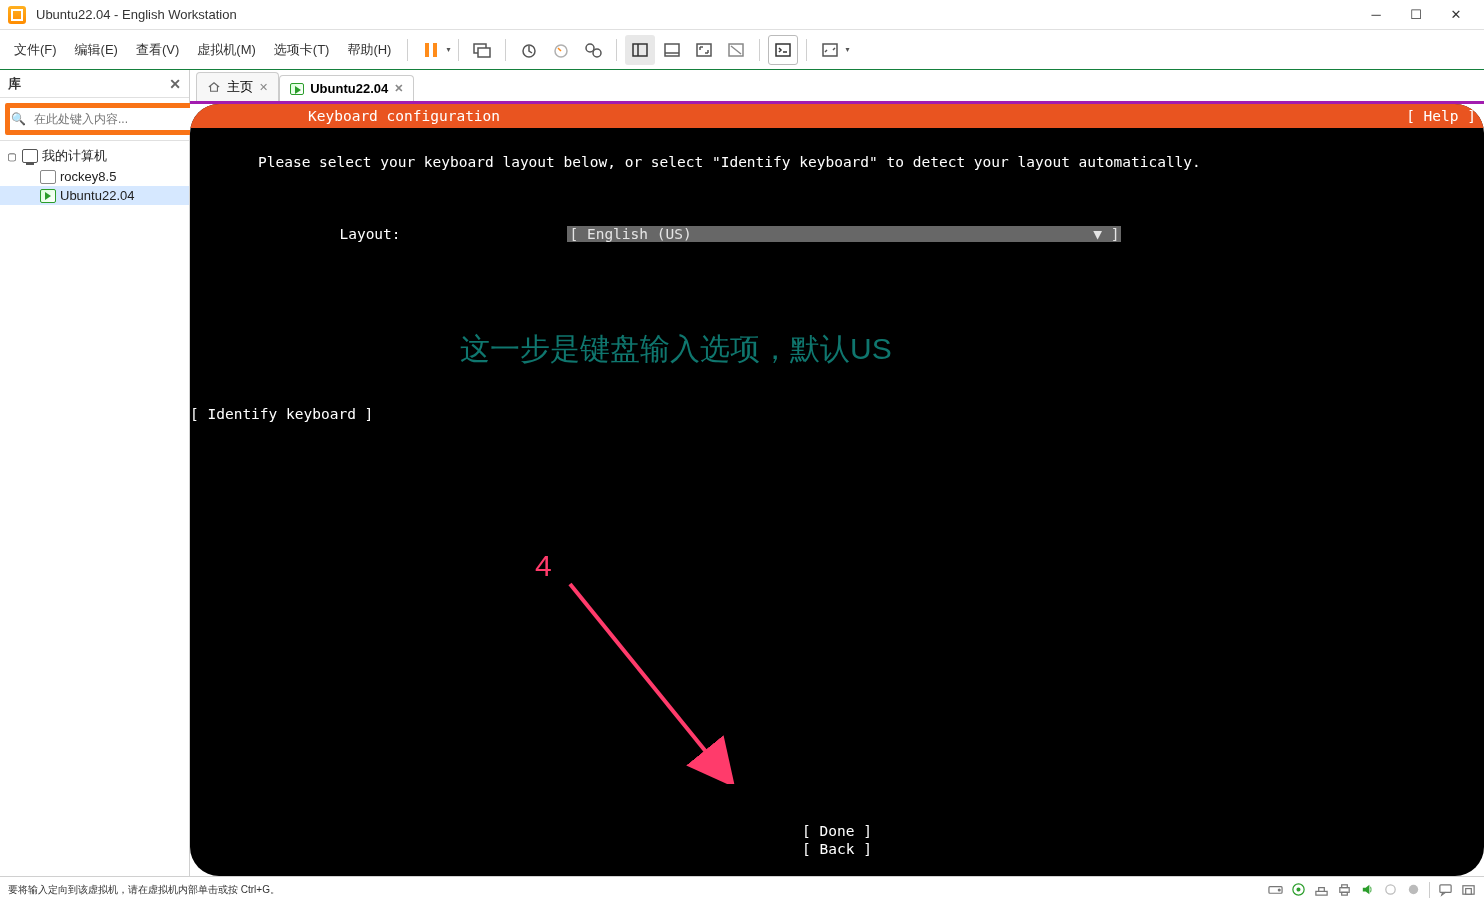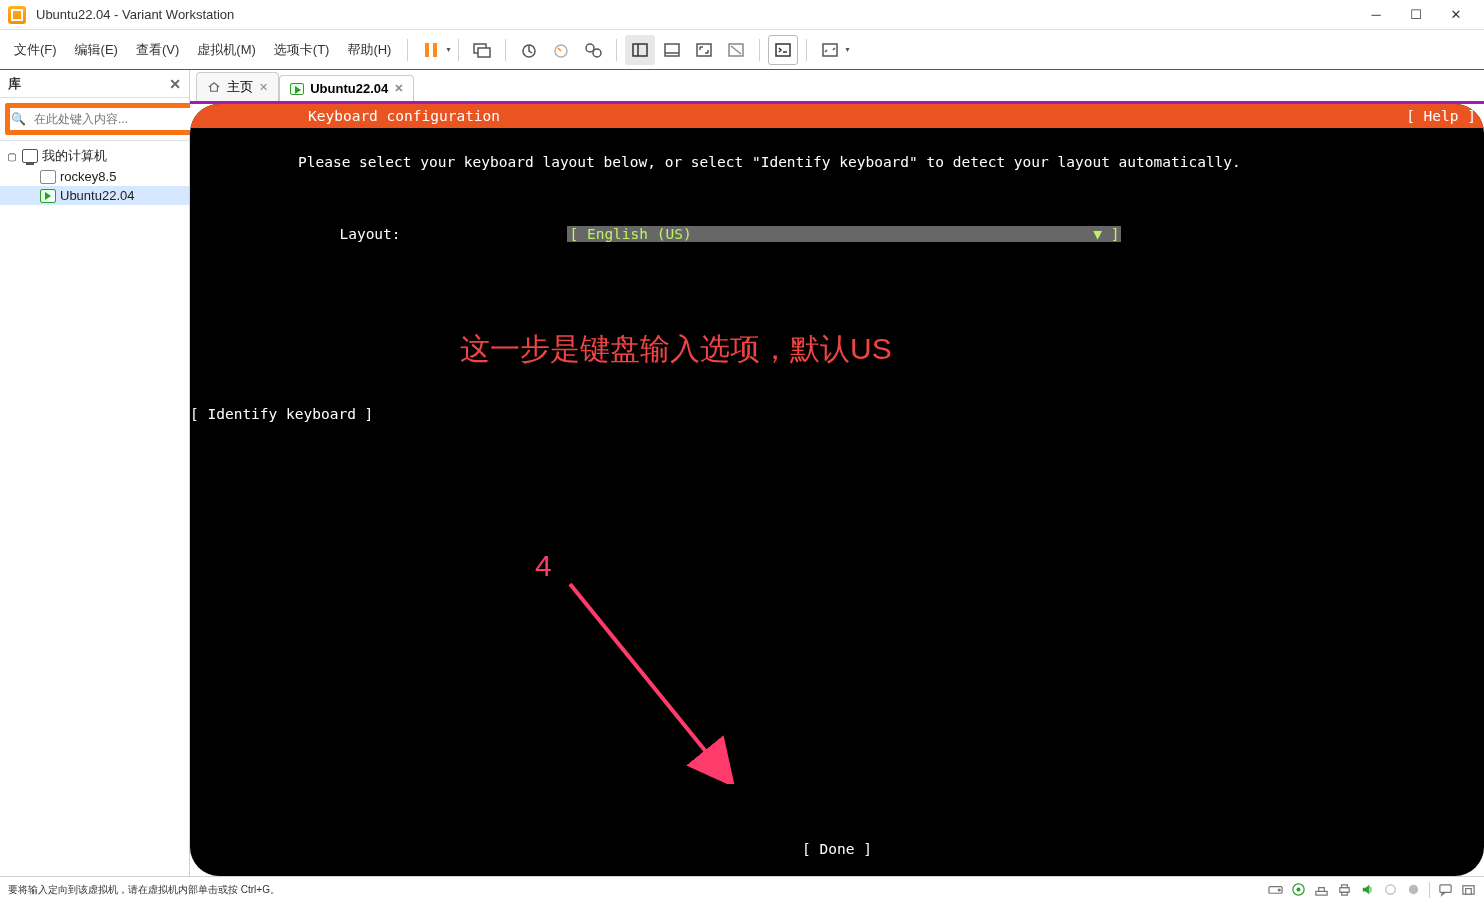--- a/index.html
+++ b/index.html
@@ -53,40 +53,40 @@
 .tab .close { color:#888; font-size:11px; cursor:pointer;}
 
 
 .console { flex:1; background:#000; position:relative; font-family:"DejaVu Sans Mono","Courier New",monospace; font-size:14.5px; color:#fff; overflow:hidden;border-radius:29px;}
 .console-header { background:#e95420; height:24px; display:flex; align-items:center; color:#fff; padding:0 8px;}
 .console-header .htitle { margin-left:110px; }
 .console-header .help { margin-left:auto; }
 .console-body { padding:8px 0 0 0; white-space:pre; }
 .cline { line-height:20px; }
 .rowlabel { display:inline-block; width:360px; text-align:center; }
-.selbox { background:#676767; color:#bef264; padding:0 2px;}
+.selbox { background:#676767; color:#e5e5e5; padding:0 2px;}
 .tri { }
 
 
-.anno-text { position:absolute; color:#ef4444; font-family:"Microsoft YaHei",sans-serif; font-size:30px; font-weight:500; }
+.anno-text { position:absolute; color:#0f766e; font-family:"Microsoft YaHei",sans-serif; font-size:30px; font-weight:500; }
 .anno-num { position:absolute; color:#ff3b6b; font-family:"Microsoft YaHei",sans-serif; font-size:30px; font-weight:500;}
 .arrow { position:absolute; }
 
 
 .statusbar { height:26px; border-top:1px solid #d0d0d0; display:flex; align-items:center; padding:0 8px; font-size:10px; color:#333;}
 .status-icons { margin-left:auto; display:flex; gap:8px; color:#777; align-items:center;}
 .status-icons span { cursor:pointer; }
 .status-icons svg { width:15px; height:15px; display:block;}
 </style>
 </head>
 <body>
 
 <div class="titlebar">
   <div class="app-icon"></div>
-  <div class="title-text">Ubuntu22.04 - Variant Workstation</div>
+  <div class="title-text">Ubuntu22.04 - English Workstation</div>
   <div class="winctrl">
     <div>─</div>
     <div>☐</div>
     <div>✕</div>
   </div>
 </div>
 
 <div class="menubar">
   <div class="menu-item">文件(F)</div>
   <div class="menu-item">编辑(E)</div>
@@ -216,21 +216,21 @@
         <span class="close">✕</span>
       </div>
     </div>
 
     <div class="console">
       <div class="console-header">
         <span class="htitle">Keyboard configuration</span>
         <span class="help">[ Help ]</span>
       </div>
       <div class="console-body">
-<div class="cline" style="padding-left:108px;">Please select your keyboard layout below, or select "Identify keyboard" to detect your layout automatically.</div>
+<div class="cline" style="padding-left:68px;">Please select your keyboard layout below, or select "Identify keyboard" to detect your layout automatically.</div>
 <div class="cline">&nbsp;</div>
 <div class="cline"><span class="rowlabel">Layout:</span>  <span class="selbox"><span>[ English (US)</span>                                              <span class="tri">▼ ]</span></span></div>
 <div class="cline">&nbsp;</div>
 <div class="cline">&nbsp;</div>
 <div class="cline">&nbsp;</div>
 <div class="cline">&nbsp;</div>
 <div class="cline" style="text-align:left;"><span>[ Identify keyboard ]</span></div>
       </div>
 
       <div class="anno-text" style="left:270px; top:225px;">这一步是键盘输入选项，默认US</div>
@@ -239,20 +239,21 @@
         <defs>
             <marker id="ah" markerWidth="12" markerHeight="12" refX="6" refY="6" orient="auto">
               <path d="M0 0 L12 6 L0 12 Z" fill="#ff3b6b"></path>
             </marker>
           </defs>
         <line x1="10" y1="10" x2="160" y2="195" stroke="#ff3b6b" stroke-width="4" marker-end="url(#ah)"></line>
       </svg>
 
       <div style="position:absolute; bottom:18px; left:0; right:0; text-align:center; line-height:18px;">
         <div>[ Done         ]</div>
+        <div>[ Back         ]</div>
       </div>
     </div>
   </div>
 </div>
 
 <div class="statusbar">
   <span>要将输入定向到该虚拟机，请在虚拟机内部单击或按 Ctrl+G。</span>
   <div class="status-icons">
     <span>
         <svg viewBox="0 0 16 16" fill="none" stroke="#777" stroke-width="1.3">

